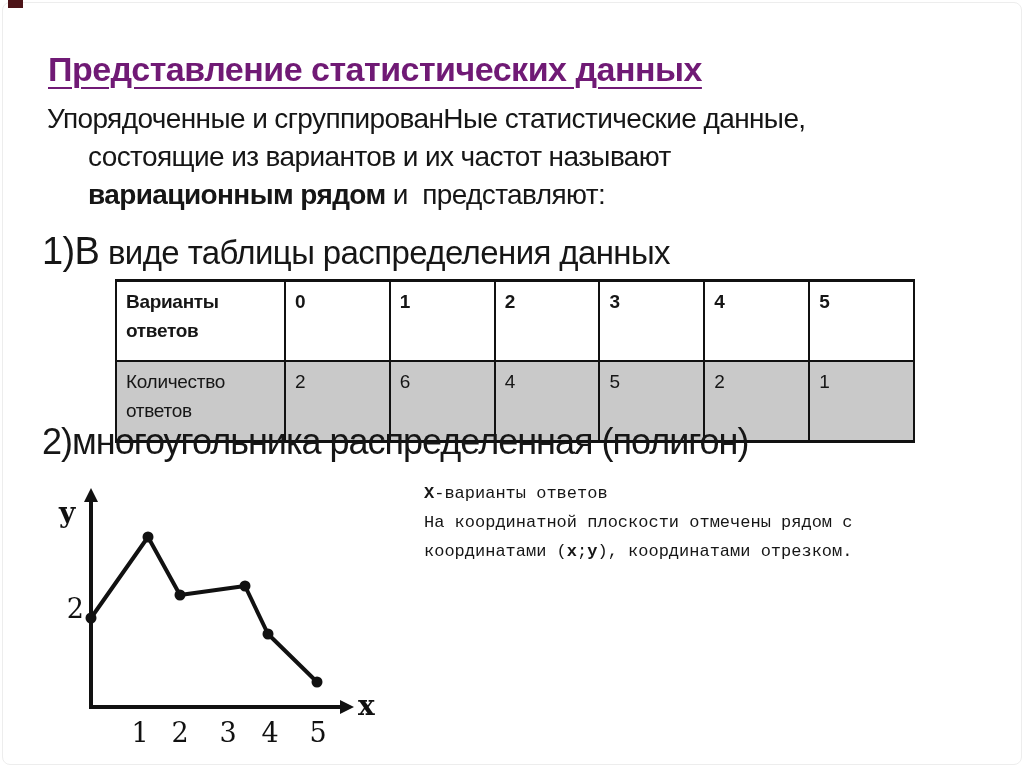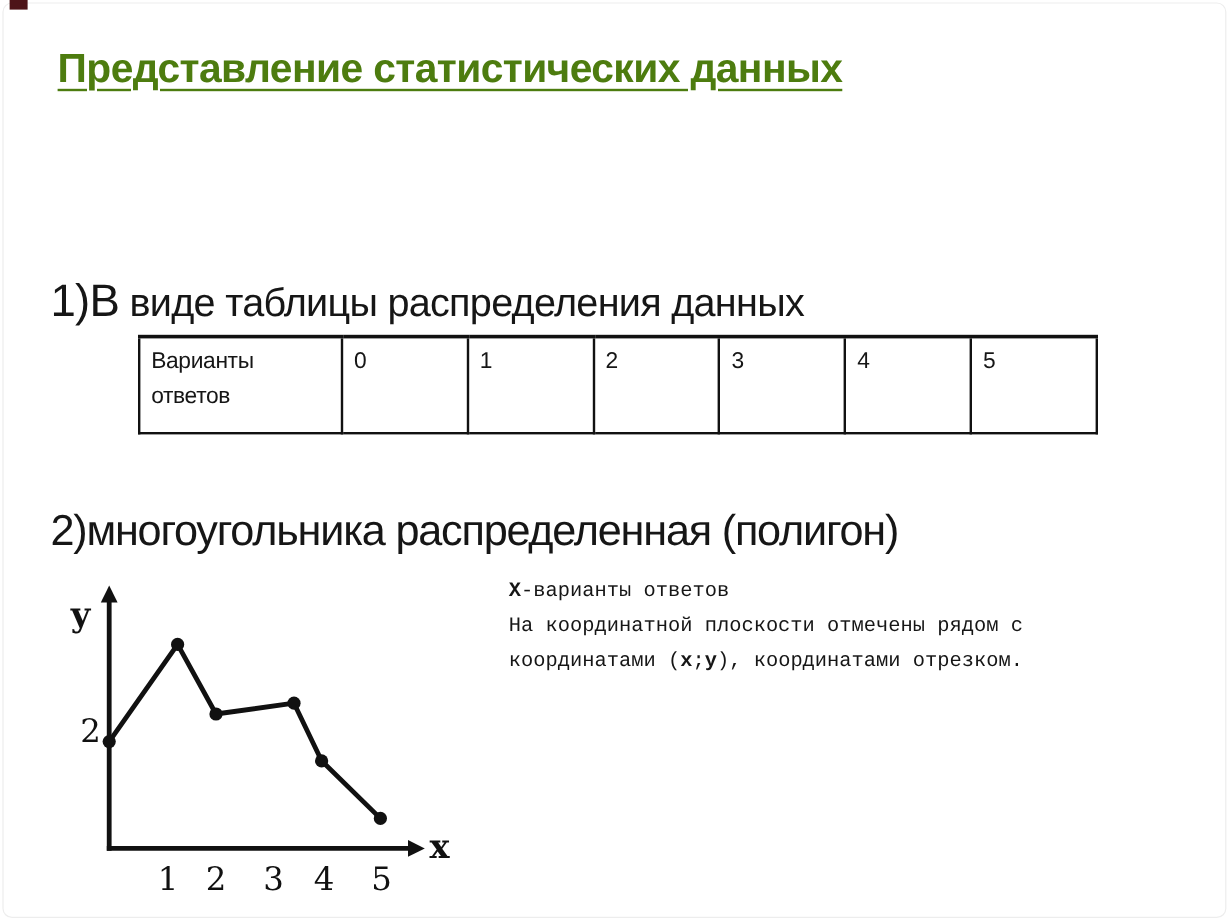--- a/index.html
+++ b/index.html
@@ -2,41 +2,41 @@
 <html><head>
 <meta charset="utf-8">
 <style>
   html,body{margin:0;padding:0;background:#fff;}
   body{width:1024px;height:767px;position:relative;overflow:hidden;
        font-family:"Liberation Sans",sans-serif;color:#161616;}
   .slide{position:absolute;inset:0;background:#fff;}
   .slide-border{position:absolute;inset:2px;border:1px solid #ededed;border-radius:8px;pointer-events:none;}
   .corner-mark{position:absolute;left:8px;top:0;width:15px;height:8px;background:#4d1418;}
 
-  .title{position:absolute;left:48px;top:38px;margin:0;
+  .title{position:absolute;left:48px;top:50px;margin:0;
          font-size:34px;font-weight:bold;letter-spacing:-0.5px;
-         color:#4d7c0f;text-decoration:underline;text-decoration-thickness:2px;text-underline-offset:6px;}
+         color:#701a75;text-decoration:underline;text-decoration-thickness:2px;text-underline-offset:6px;}
 
   .intro{position:absolute;left:47px;top:100px;width:900px;font-size:28px;letter-spacing:-0.6px;}
   .intro-line{line-height:38px;}
   .intro-line.l2{margin-left:41px;}
   .b{font-weight:bold;}
   .pre{white-space:pre-wrap;}
 
   .item1{position:absolute;left:42px;top:230px;letter-spacing:-0.6px;}
   .item1-prefix{font-size:38px;}
   .item1-rest{font-size:33px;}
 
   table.dist-table{position:absolute;left:115px;top:279px;width:800px;
          border-collapse:collapse;table-layout:fixed;
          font-size:19px;letter-spacing:-0.3px;}
   table.dist-table td{border:2px solid #111;vertical-align:top;
          padding:5px 6px 5px 9px;height:68px;line-height:29px;background:#fff;}
   table.dist-table td.c0{width:152px;}
-  table.dist-table tr.hdr td{font-weight:normal;border-top:3px solid #111;}
+  table.dist-table tr.hdr td{font-weight:bold;border-top:3px solid #111;}
   table.dist-table tr.gray td{background:#c9c9c9;border-bottom:3px solid #111;}
 
   .item2{position:absolute;left:42px;top:421px;font-size:36px;letter-spacing:-1px;}
 
   .chart{position:absolute;left:40px;top:480px;}
   .chart .axis{stroke:#111;stroke-width:4;}
   .chart .dataline{fill:none;stroke:#111;stroke-width:4;stroke-linejoin:round;}
   .chart circle{fill:#111;}
   .chart polygon{fill:#111;}
   .chart text{fill:#111;font-family:"DejaVu Serif","Liberation Serif",serif;}
@@ -51,33 +51,47 @@
 </style>
 </head>
 <body>
 
 <div class="slide">
   <div class="slide-border"></div>
   <div class="corner-mark"></div>
 
   <h1 class="title">Представление статистических данных</h1>
 
+  <div class="intro">
+    <div class="intro-line l1">Упорядоченные и сгруппированНые статистические данные,</div>
+    <div class="intro-line l2">состоящие из вариантов и их частот называют</div>
+    <div class="intro-line l2"><span class="b">вариационным рядом</span><span class="pre"> и  представляют:</span></div>
+  </div>
 
   <div class="item1"><span class="item1-prefix">1)В</span><span class="item1-rest pre"> виде таблицы распределения данных</span></div>
 
   <table class="dist-table">
     <tbody>
         <tr class="hdr">
       <td class="c0">Варианты ответов</td>
       <td>0</td>
       <td>1</td>
       <td>2</td>
       <td>3</td>
       <td>4</td>
       <td>5</td>
+    </tr>
+    <tr class="gray">
+      <td class="c0">Количество ответов</td>
+      <td>2</td>
+      <td>6</td>
+      <td>4</td>
+      <td>5</td>
+      <td>2</td>
+      <td>1</td>
     </tr>
   </tbody>
     </table>
 
   <div class="item2">2)многоугольника распределенная (полигон)</div>
 
   <svg class="chart" width="350" height="270" viewBox="0 0 350 270">
     <line class="axis" x1="51" y1="20" x2="51" y2="229"></line>
     <polygon points="51,8 44,22 58,22"></polygon>
     <line class="axis" x1="49" y1="227" x2="302" y2="227"></line>

